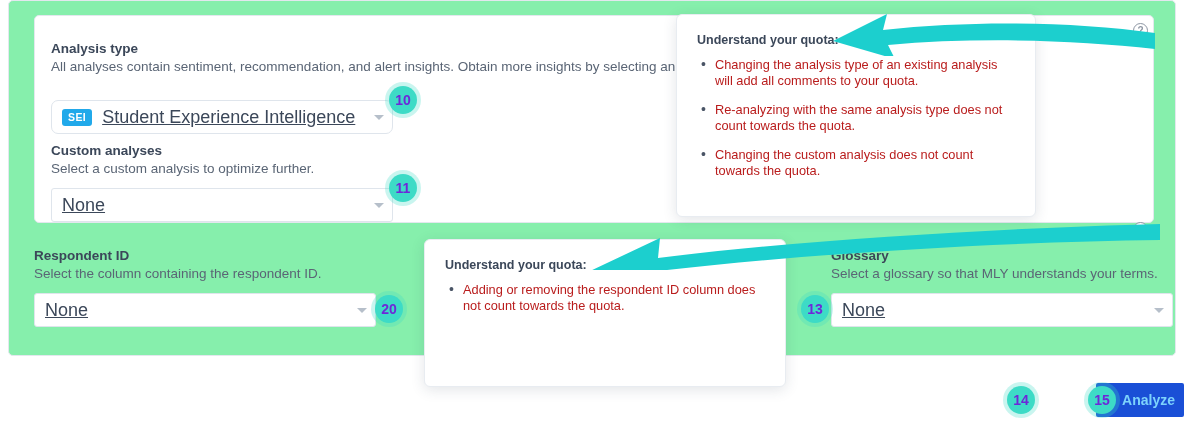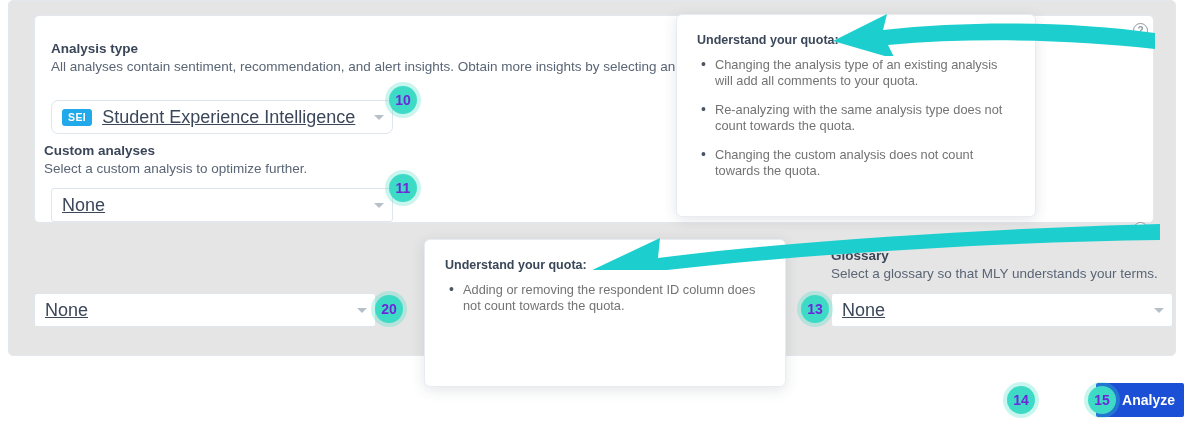--- a/index.html
+++ b/index.html
@@ -19,21 +19,21 @@
 
   
   .wizard-card {
     position: absolute;
     left: 8px;
     top: 0px;
     width: 1168px;
     height: 356px;
     border: 1px solid #e3e8ee;
     border-radius: 5px;
-    background: #e5e5e5;
+    background: #86efac;
     box-sizing: border-box;
   }
 
   
   .analysis-panel {
     position: absolute;
     left: 25px;
     top: 14px;
     width: 1120px;
     height: 208px;
@@ -97,21 +97,21 @@
     letter-spacing: 0.4px;
     border-radius: 3px;
     padding: 3px 6px;
     margin-right: 10px;
     line-height: 11px;
   }
 
   
   #analysis-type-block { position: absolute; left: 16px; top: 24px; width: 1090px; }
   #analysis-type-select { position: absolute; left: 16px; top: 84px; width: 342px; border-radius: 7px; }
-  #custom-analyses-block { position: absolute; left: 9px; top: 126px; width: 400px; }
+  #custom-analyses-block { position: absolute; left: 16px; top: 126px; width: 400px; }
   #custom-analyses-select { position: absolute; left: 16px; top: 172px; width: 342px; }
 
   #respondent-block { position: absolute; left: 25px; top: 246px; width: 420px; }
   #respondent-select { position: absolute; left: 25px; top: 292px; width: 342px; }
 
   #glossary-block { position: absolute; left: 822px; top: 246px; width: 360px; }
   #glossary-select { position: absolute; left: 822px; top: 292px; width: 342px; }
 
   
   .help-icon {
@@ -151,21 +151,21 @@
     margin: 0 0 10px 0;
   }
   .tooltip-list {
     margin: 0;
     padding: 0 0 0 18px;
     list-style: none;
   }
   .tooltip-list li {
     position: relative;
     font-size: 12.8px;
-    color: #737373;
+    color: #b91c1c;
     line-height: 16px;
     margin-bottom: 13px;
   }
   .tooltip-list li:last-child { margin-bottom: 0; }
   .tooltip-list li::before {
     content: "\2022";
     position: absolute;
     left: -14px;
     top: -1px;
     color: #4a5566;
@@ -219,21 +219,21 @@
   }
   .btn-analyze {
     position: absolute;
     left: 1096px;
     top: 383px;
     width: 88px;
     height: 34px;
     background: #1a4fd6;
     border: none;
     border-radius: 2px;
-    color: #ffffff;
+    color: #7dd3fc;
     font-size: 14px;
     font-weight: bold;
     font-family: "Liberation Sans", sans-serif;
     cursor: pointer;
     text-align: right;
     padding-right: 9px;
     box-sizing: border-box;
   }
 </style>
 </head>
@@ -259,20 +259,24 @@
       <div class="field-desc">Select a custom analysis to optimize further.</div>
     </div>
 
     <div class="select-box" id="custom-analyses-select">
       <span class="select-value">None</span>
       <span class="caret"></span>
     </div>
 
   </div>
 
+  <div id="respondent-block">
+    <div class="field-label">Respondent ID</div>
+    <div class="field-desc">Select the column containing the respondent ID.</div>
+  </div>
 
   <div class="select-box" id="respondent-select">
     <span class="select-value">None</span>
     <span class="caret"></span>
   </div>
 
   <div id="glossary-block">
     <div class="field-label">Glossary</div>
     <div class="field-desc">Select a glossary so that MLY understands your terms.</div>
   </div>

